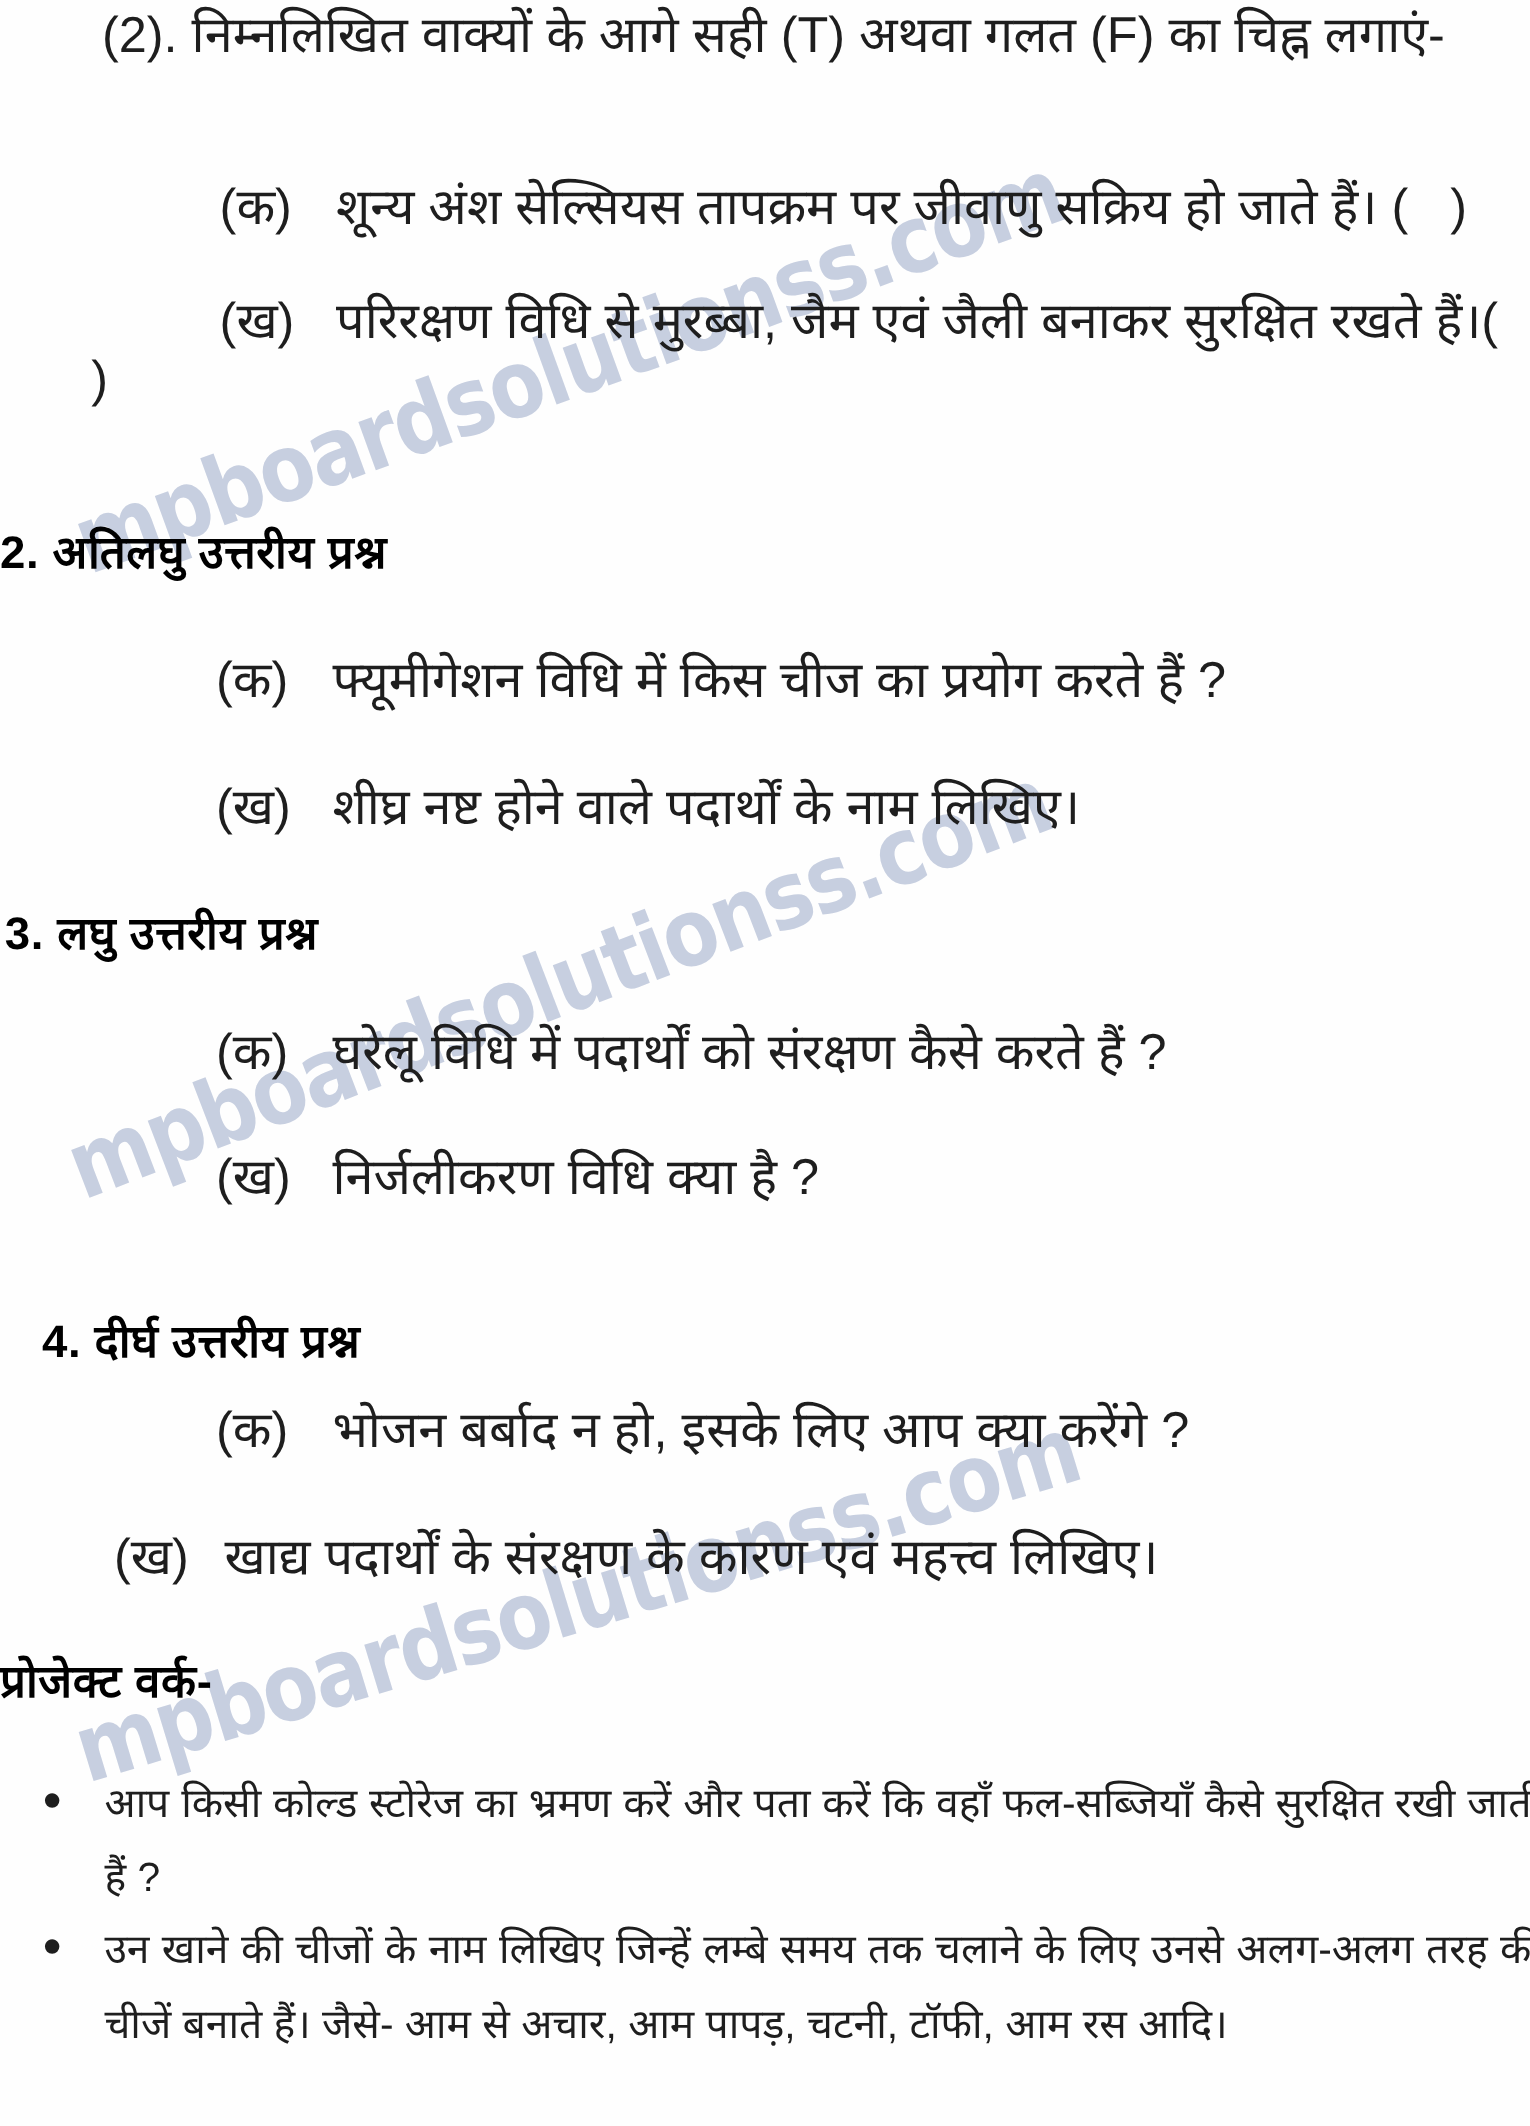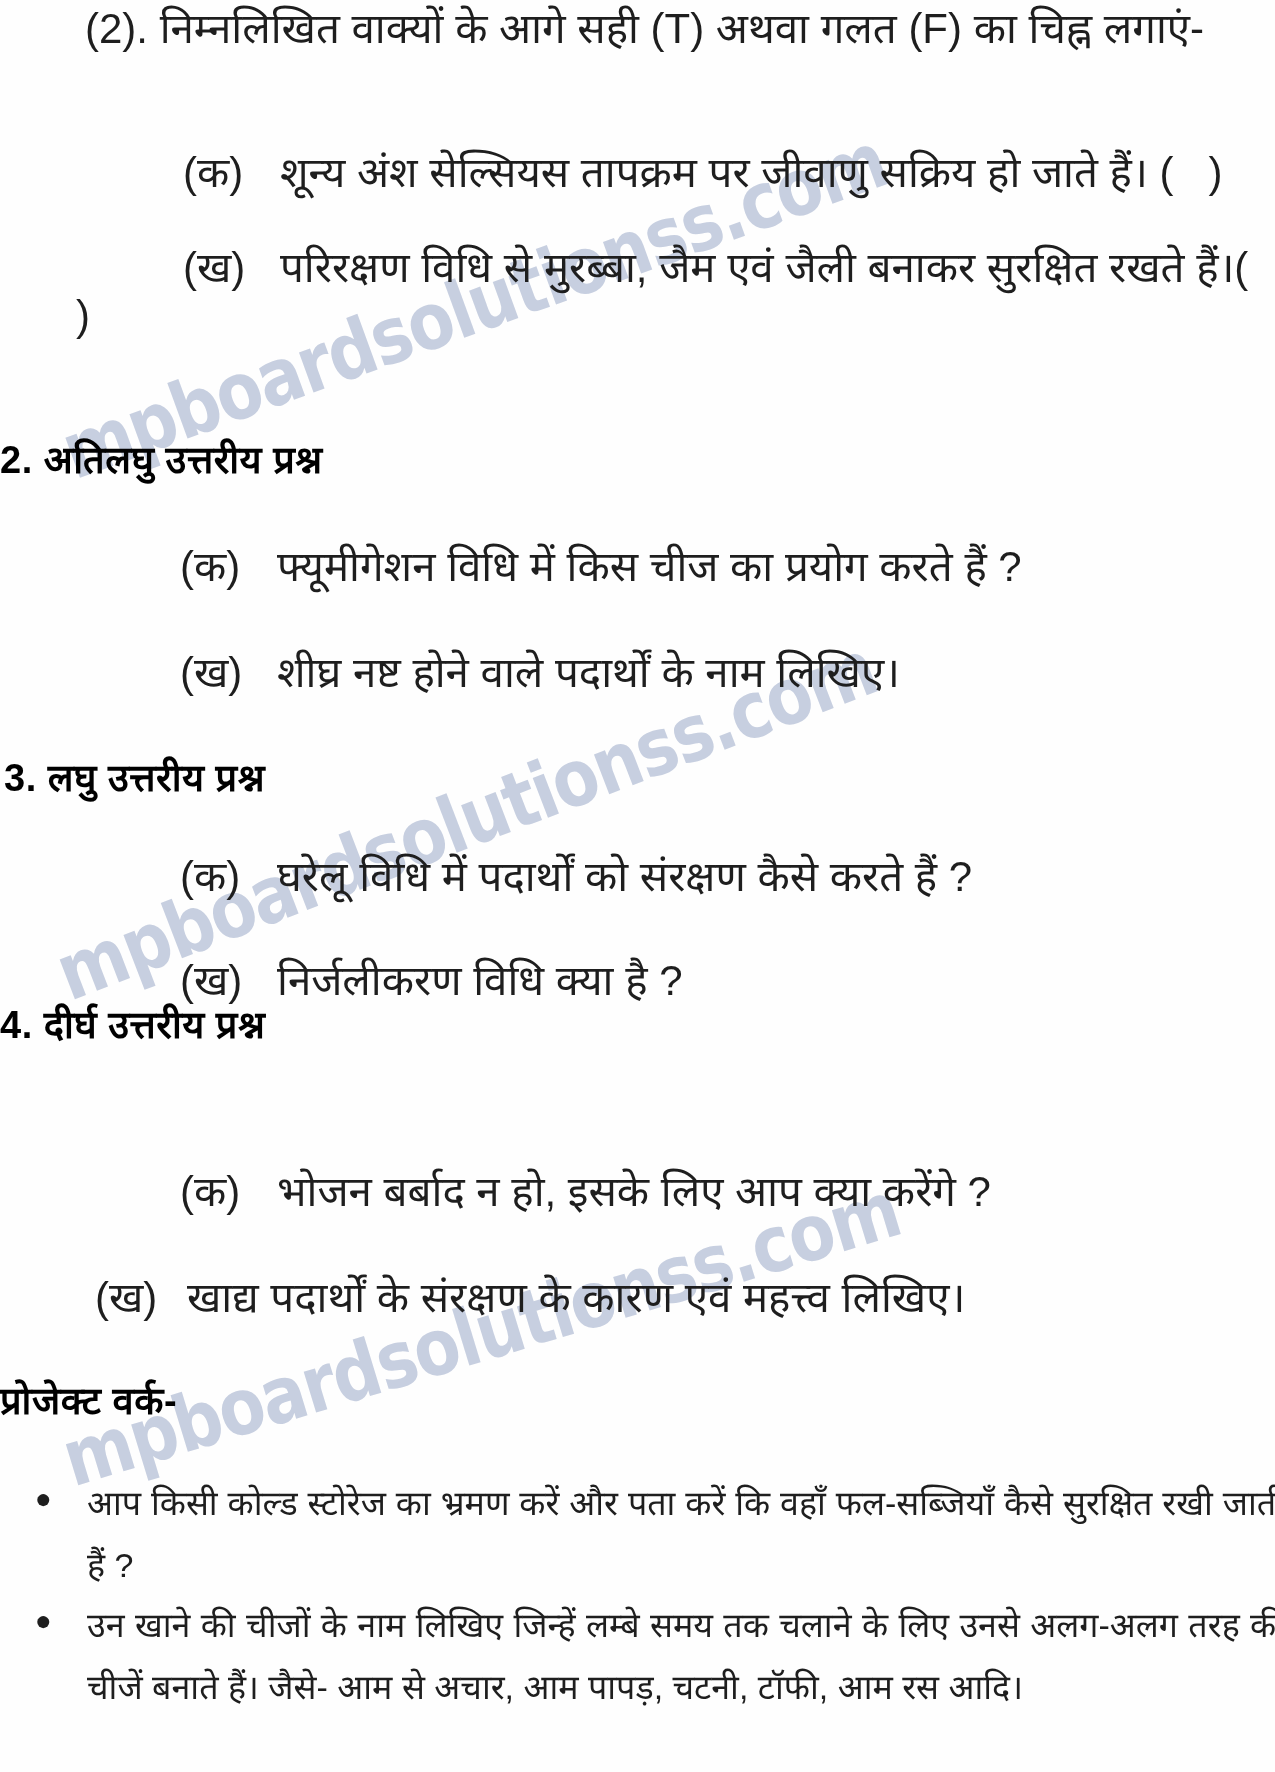--- a/index.html
+++ b/index.html
@@ -93,21 +93,21 @@
   <div class="heading" style="top:750px;left:4px;">3. लघु उत्तरीय प्रश्न</div>
   <div class="item line" style="left:180px;top:850px;">
     <span class="lbl">(क)</span>
     <span class="txt">घरेलू विधि में पदार्थों को संरक्षण कैसे करते हैं ?</span>
   </div>
   <div class="item line" style="left:180px;top:954px;">
     <span class="lbl">(ख)</span>
     <span class="txt">निर्जलीकरण विधि क्या है ?</span>
   </div>
 
-  <div class="heading" style="top:997px;">4. दीर्घ उत्तरीय प्रश्न</div>
+  <div class="heading" style="top:1090px;padding-left:35px;">4. दीर्घ उत्तरीय प्रश्न</div>
   <div class="item line" style="left:180px;top:1165px;">
     <span class="lbl">(क)</span>
     <span class="txt">भोजन बर्बाद न हो, इसके लिए आप क्या करेंगे ?</span>
   </div>
   <div class="item line tight" style="left:95px;top:1271px;">
     <span class="lbl">(ख)</span>
     <span class="txt">खाद्य पदार्थों के संरक्षण के कारण एवं महत्त्व लिखिए।</span>
   </div>
 
   <div class="heading" style="top:1373px;">प्रोजेक्ट वर्क-</div>

